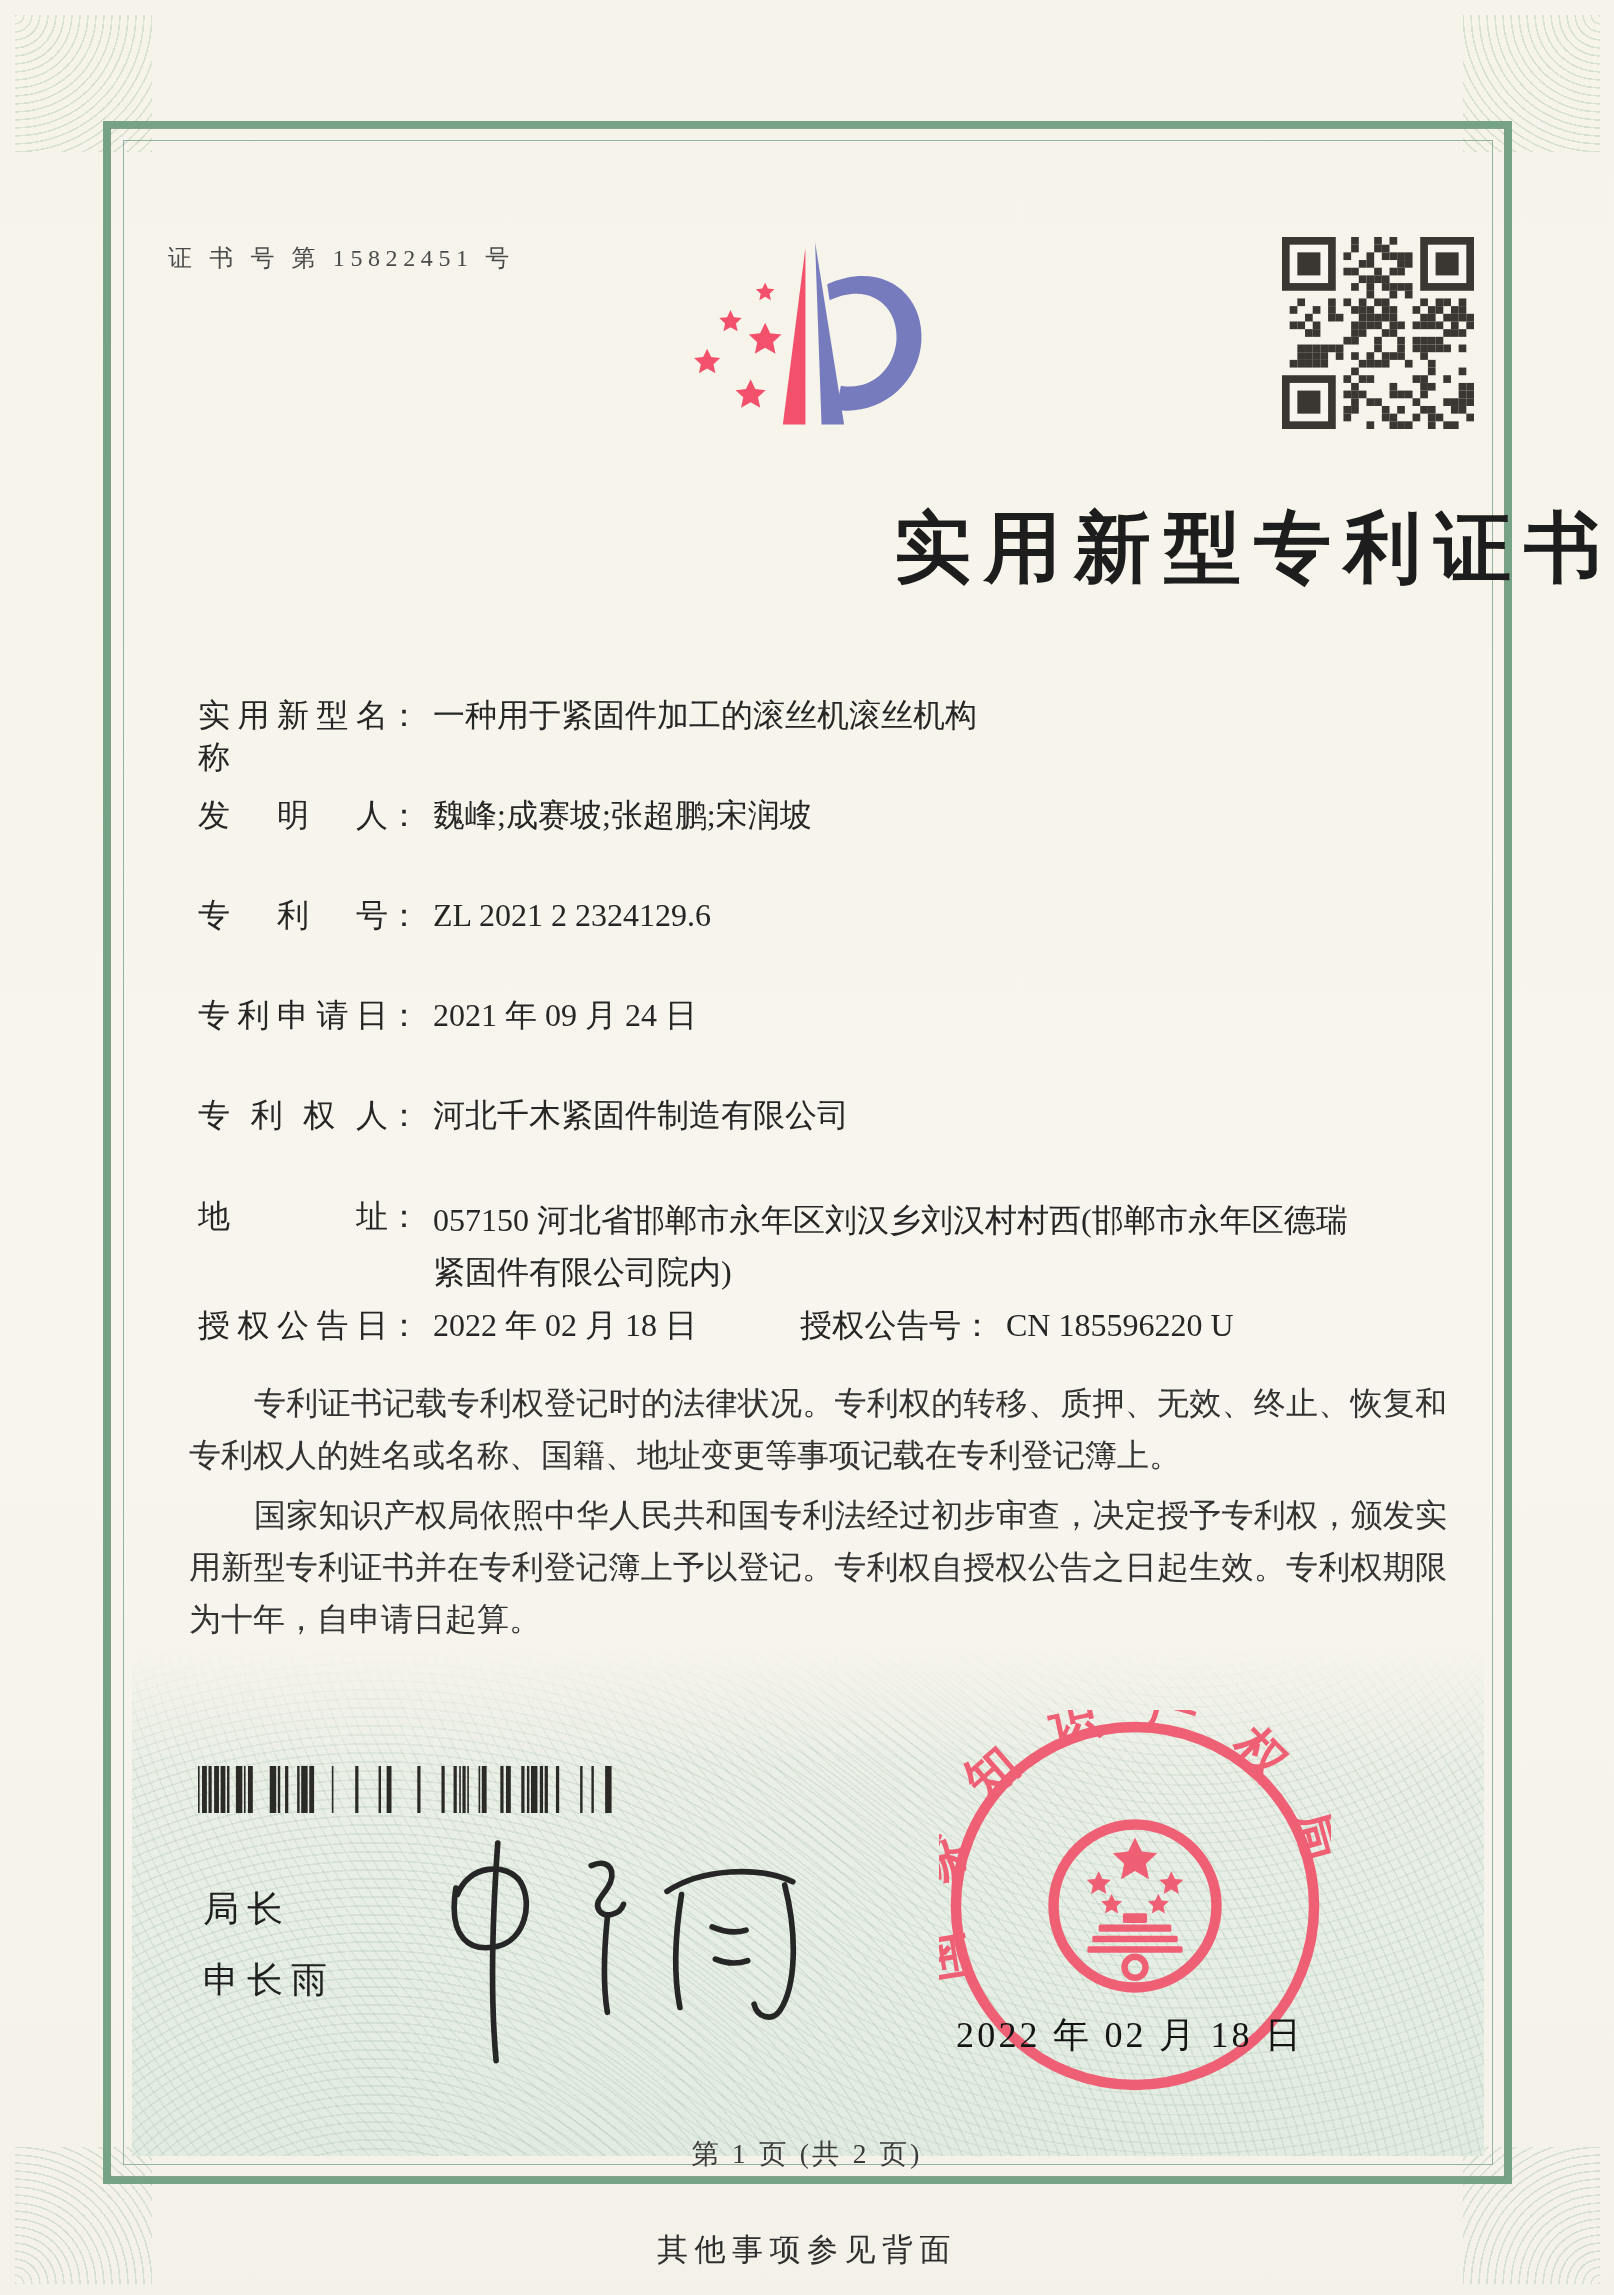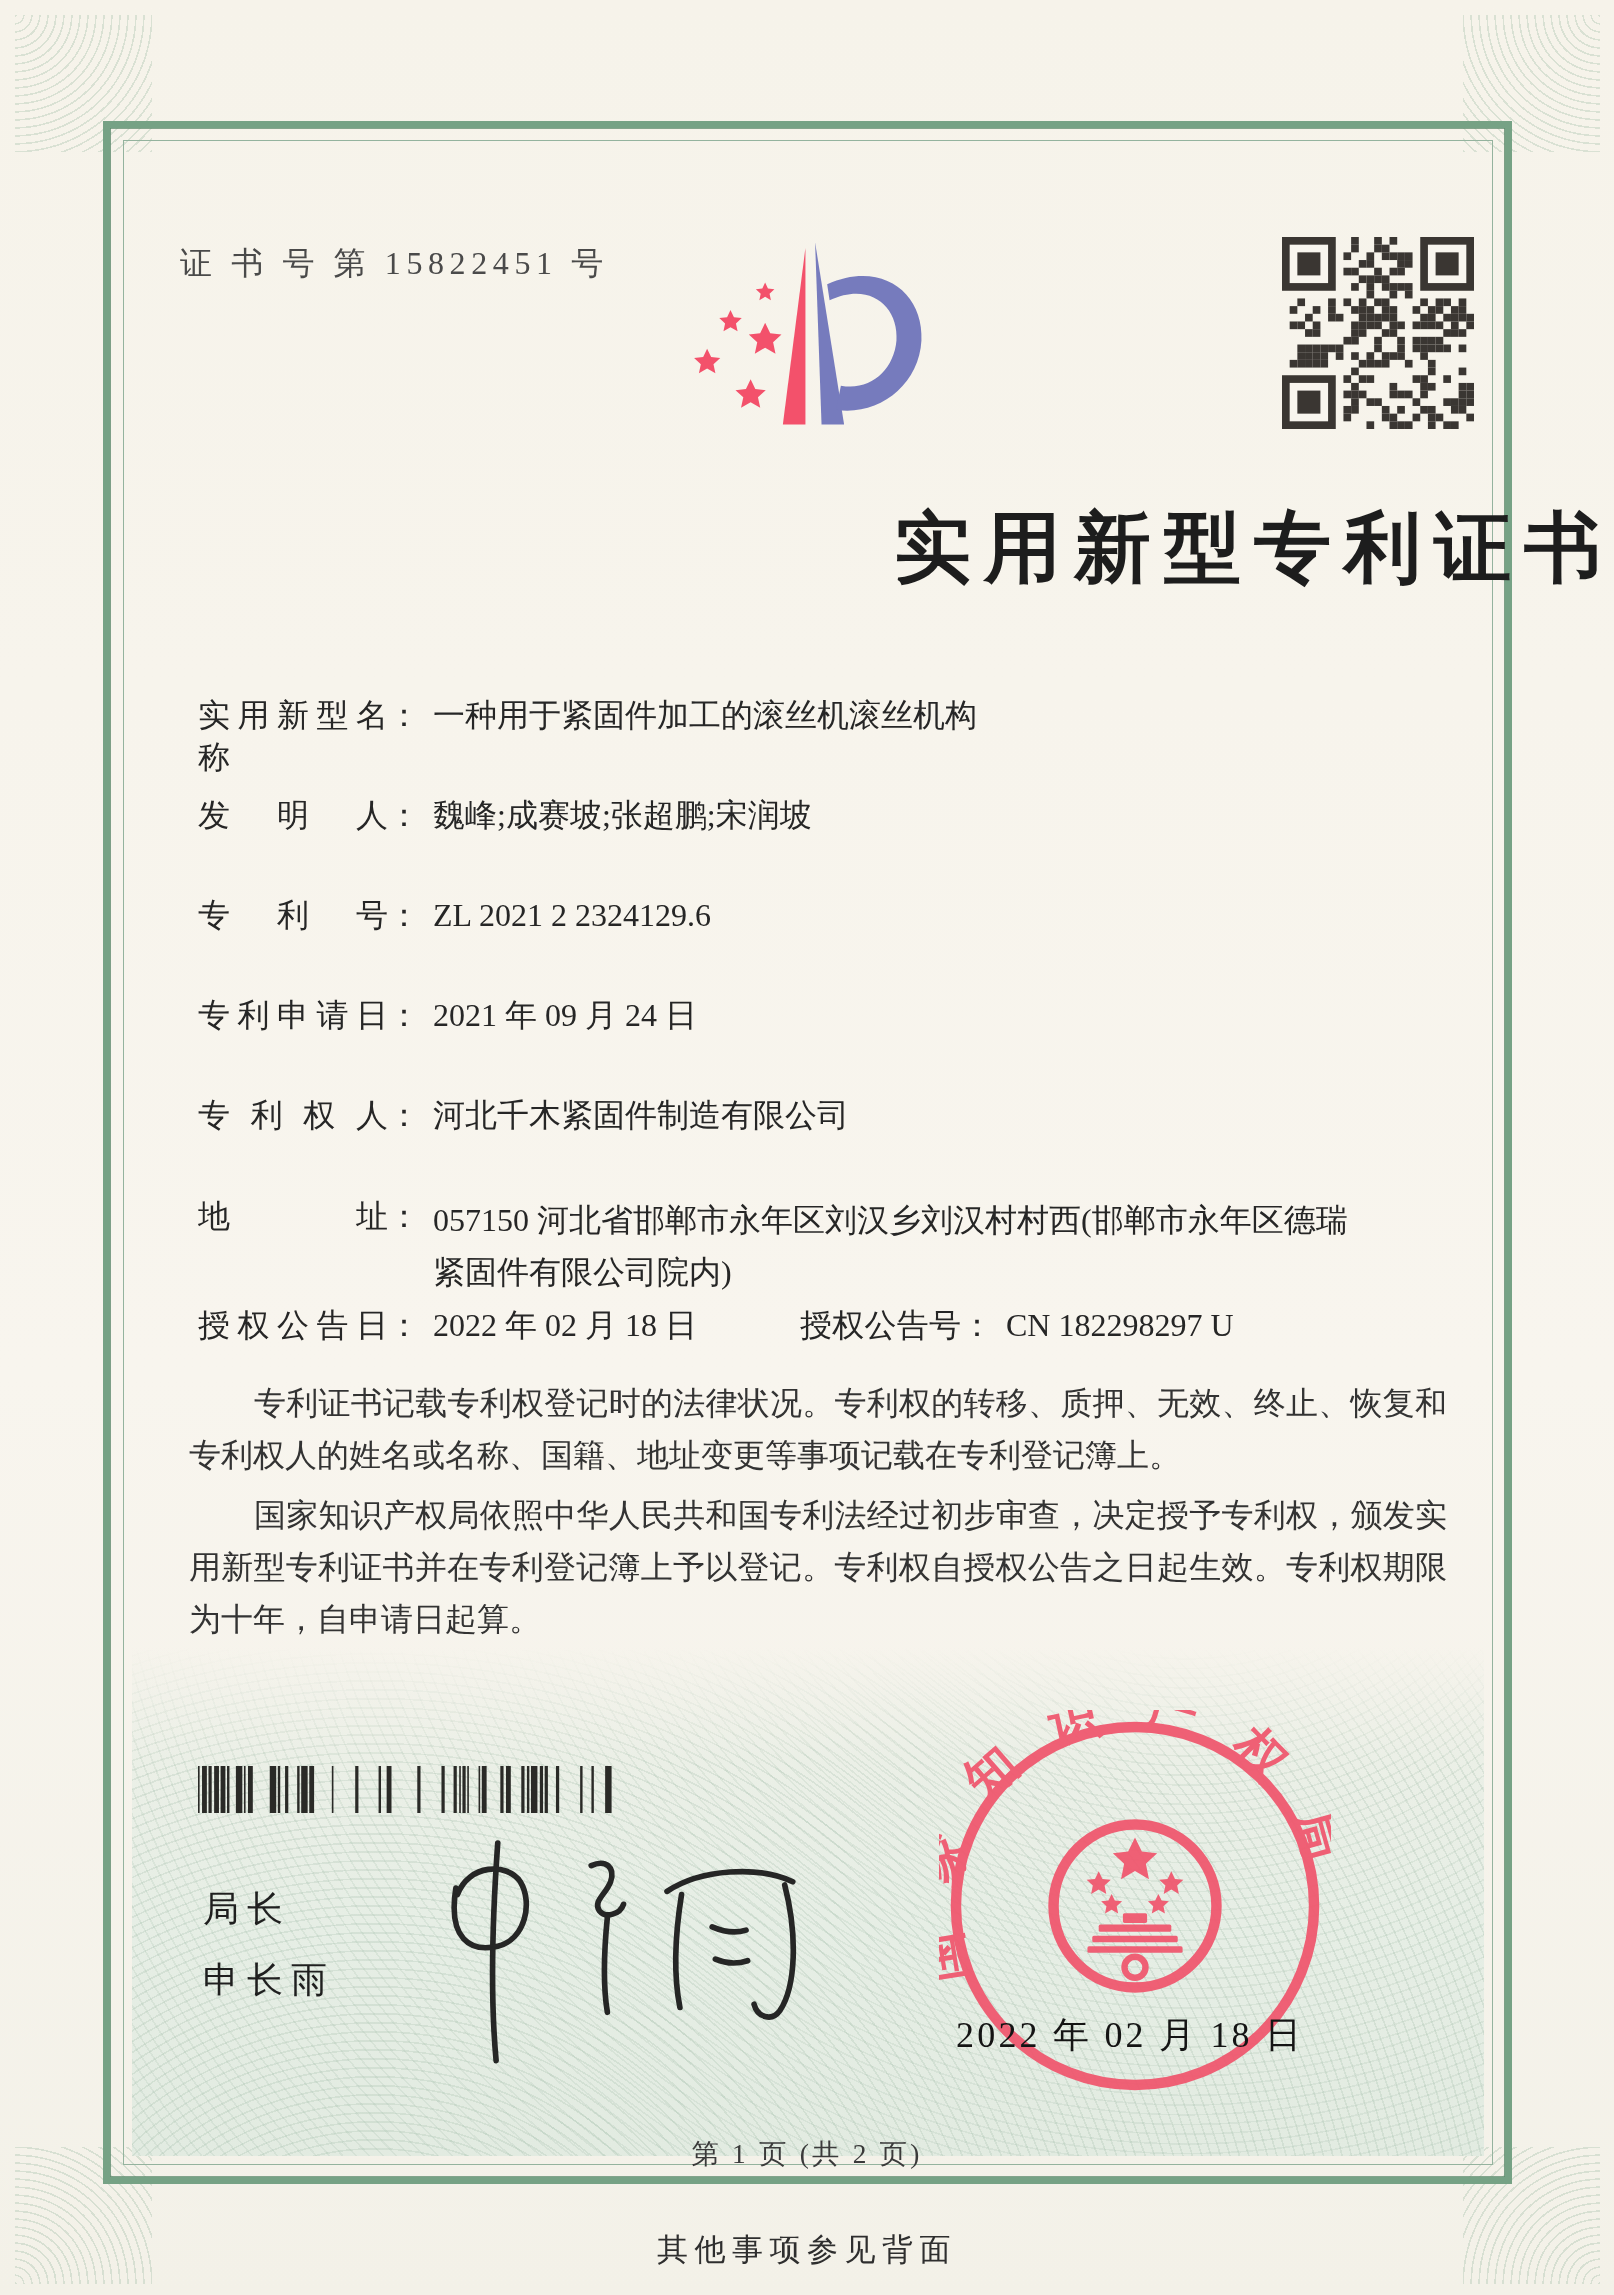--- a/index.html
+++ b/index.html
@@ -26,21 +26,21 @@
     border:1.6px solid #94b39e;}
   
   .green-zone{position:absolute;left:132px;top:1647px;right:130px;bottom:139px;
     background:linear-gradient(180deg,rgba(231,238,230,0) 0%,rgba(229,237,228,.65) 22%,#e6eee5 55%,#e2ebe1 100%);}
   .green-zone .waves{position:absolute;inset:0;opacity:.8;
     background:
       repeating-radial-gradient(circle at 18% 150%,rgba(134,168,144,.22) 0 1.6px,transparent 1.6px 9px),
       repeating-radial-gradient(circle at 78% -55%,rgba(134,168,144,.18) 0 1.6px,transparent 1.6px 9.7px);
     -webkit-mask-image:linear-gradient(180deg,transparent 0,#000 25%);
             mask-image:linear-gradient(180deg,transparent 0,#000 25%);}
-  .cert-no{position:absolute;left:180px;top:242px;font-size:32px;letter-spacing:5.6px;color:#4a4a4a;}
+  .cert-no{position:absolute;left:168px;top:242px;font-size:24px;letter-spacing:5.6px;color:#4a4a4a;}
   .logo{position:absolute;left:662px;top:226px;width:282px;height:234px;}
   .qr{position:absolute;left:1282px;top:237px;width:192px;height:192px;}
   .title{position:absolute;left:0;top:497px;width:100%;text-align:right;
     font-size:77px;font-weight:bold;letter-spacing:13px;color:#1d1d1d;}
   
   .row{position:absolute;left:198px;width:1251px;font-size:32px;line-height:1.32;color:#262626;}
   .flabel{display:inline-block;width:190px;text-align:justify;text-align-last:justify;vertical-align:top;}
   .colon{display:inline-block;vertical-align:top;}
   .fvalue{display:inline-block;margin-left:13px;vertical-align:top;max-width:936px;}
   .r1{top:694px;} .r2{top:794px;} .r3{top:894px;} .r4{top:994px;} .r5{top:1094px;}
@@ -317,21 +317,21 @@
     <span class="flabel">专利权人</span><span class="colon">：</span><span class="fvalue">河北千木紧固件制造有限公司</span>
   </div>
   <div class="row r6">
     <span class="flabel">地址</span><span class="colon">：</span><span class="fvalue">057150 河北省邯郸市永年区刘汉乡刘汉村村西(邯郸市永年区德瑞紧固件有限公司院内)</span>
   </div>
   <div class="row r7">
     <span>
       <span class="flabel">授权公告日</span><span class="colon">：</span><span class="fvalue">2022 年 02 月 18 日</span>
     </span>
     <span class="grant2">
-      <span class="flabel">授权公告号</span><span class="colon">：</span><span class="fvalue">CN 182298297 U</span>
+      <span class="flabel">授权公告号</span><span class="colon">：</span><span class="fvalue">CN 185596220 U</span>
     </span>
   </div>
 
   <div class="paras">
     <p>专利证书记载专利权登记时的法律状况。专利权的转移、质押、无效、终止、恢复和专利权人的姓名或名称、国籍、地址变更等事项记载在专利登记簿上。</p>
     <p>国家知识产权局依照中华人民共和国专利法经过初步审查，决定授予专利权，颁发实用新型专利证书并在专利登记簿上予以登记。专利权自授权公告之日起生效。专利权期限为十年，自申请日起算。</p>
   </div>
 
   <svg class="barcode" id="barcode" viewBox="0 0 516 58" preserveAspectRatio="none" aria-hidden="true">
       <rect x="0" y="0" width="2" height="58" fill="#2a2a27"></rect>

